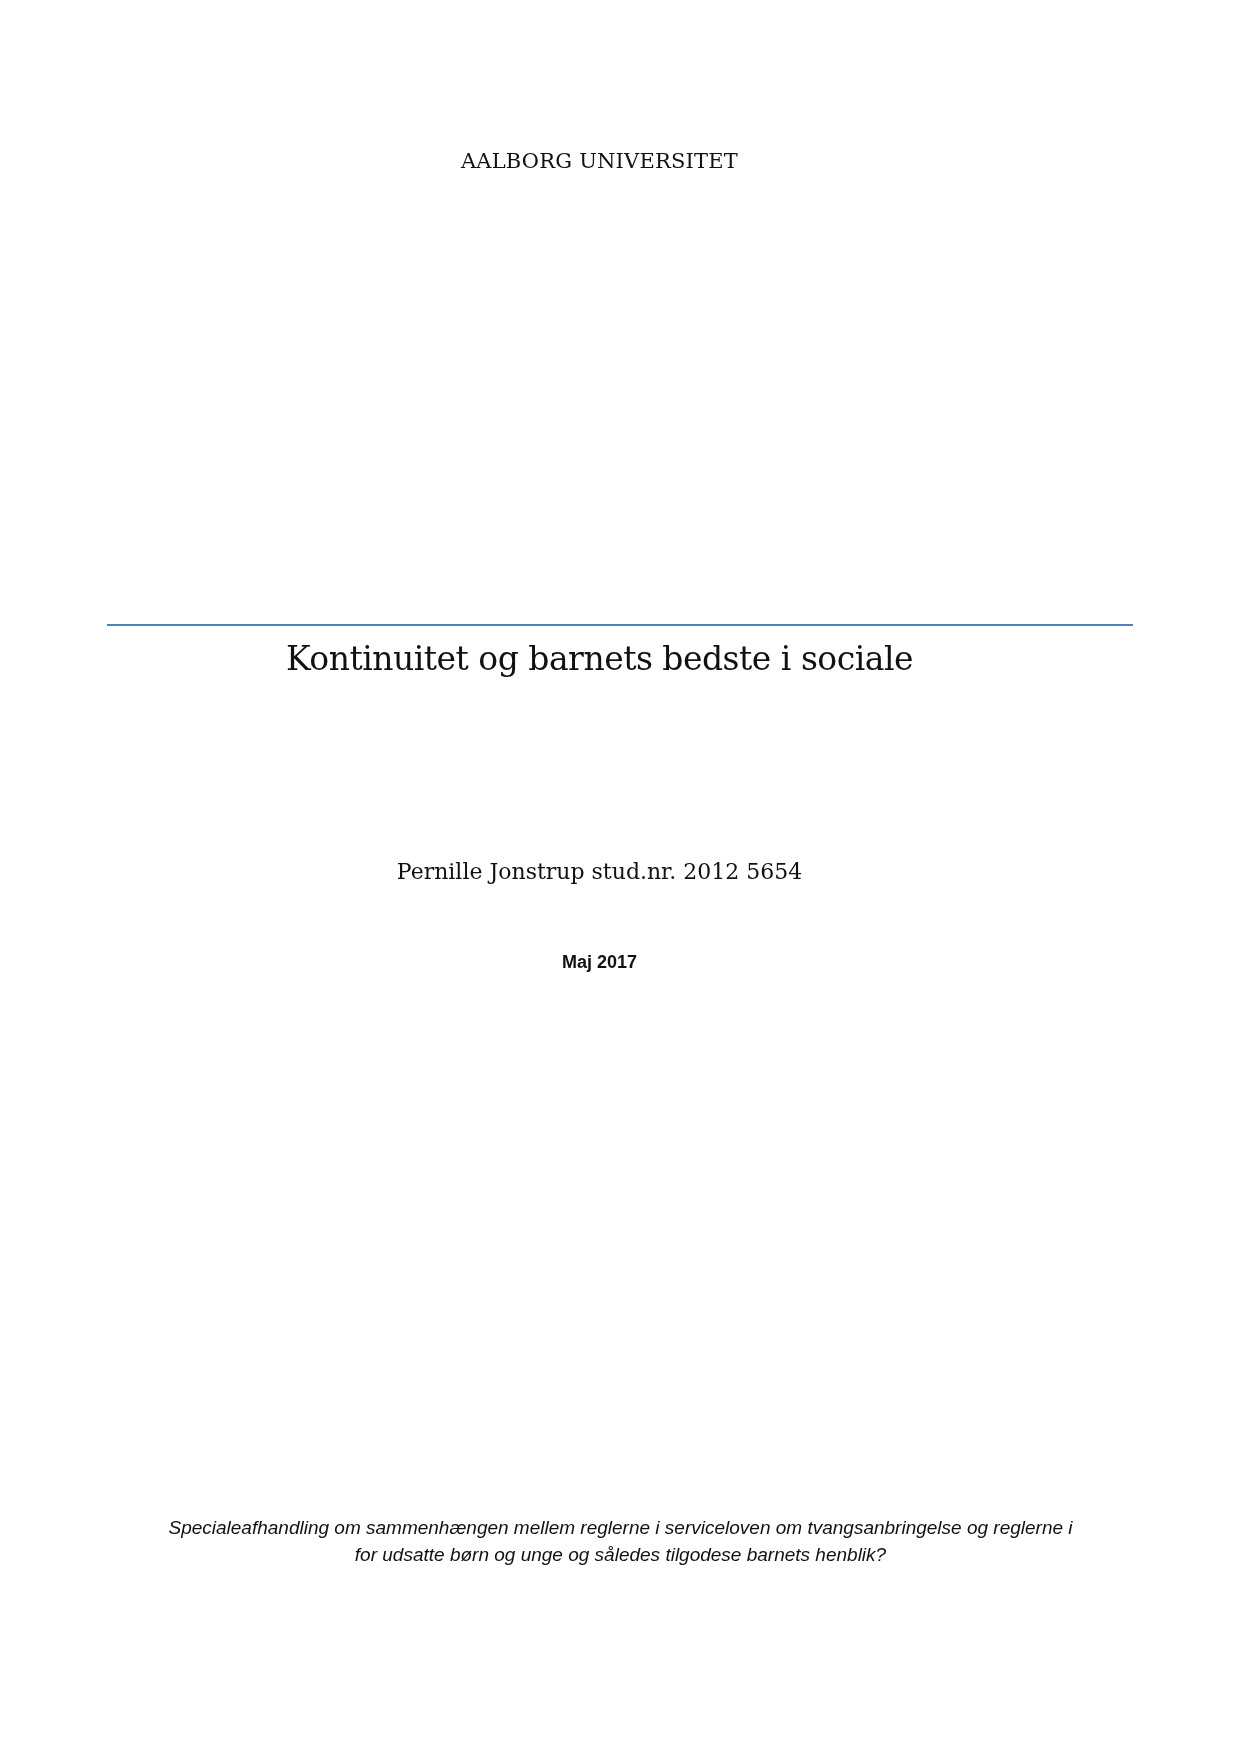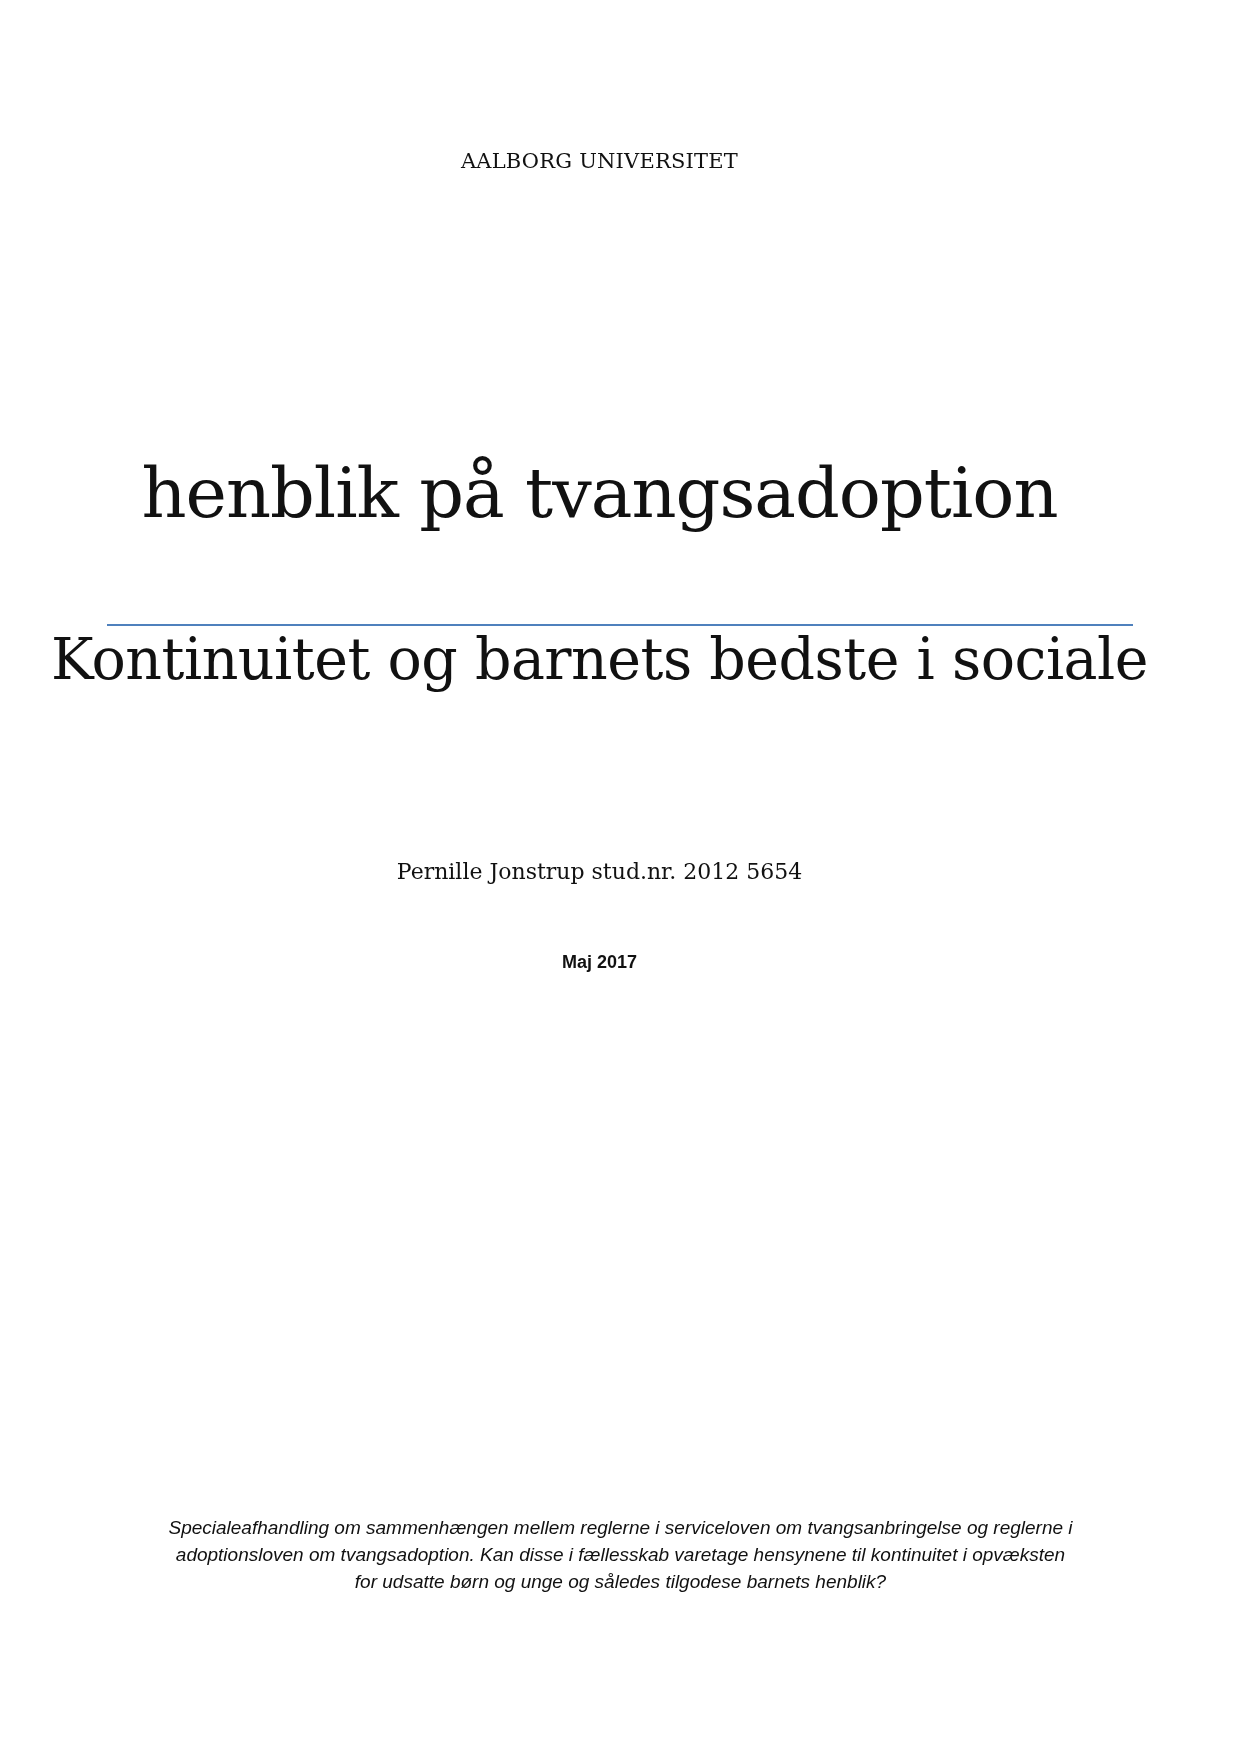--- a/index.html
+++ b/index.html
@@ -8,46 +8,44 @@
   .sans { font-family: Liberation Sans, sans-serif; }
   .center { position: absolute; left: 0; width: 1199px; text-align: center; }
 
   #university { top: 149px; font-size: 21px; letter-spacing: 0.2px; }
 
   #title { top: 452px; font-size: 70px; line-height: 82px; letter-spacing: -1px; }
   #title div { white-space: nowrap; }
 
   #rule { position: absolute; top: 624px; left: 107px; width: 1026px; height: 2px; }
 
-  #subtitle { top: 630px; font-size: 57px; line-height: 58px; letter-spacing: -0.5px; }
+  #subtitle { top: 630px; font-size: 33px; line-height: 58px; letter-spacing: -0.5px; }
 
   #authors { top: 857px; font-size: 22px; line-height: 30px; }
 
   #date { top: 952px; font-size: 18px; font-weight: bold; }
 
   #abstract { top: 1514px; left: 110px; width: 1021px; font-size: 19px; line-height: 27px; font-style: italic; }
 </style>
 </head>
 <body style="color: rgb(17, 17, 17); background: rgb(255, 255, 255);">
 
 <div id="university" class="center serif">AALBORG UNIVERSITET</div>
 
 <div id="title" class="center serif">
-  <div>henblik på tvangsadoption</div>
 </div>
 
 <div id="rule" style="background: rgb(79, 129, 189);"></div>
 
 <div id="subtitle" class="center serif">
   <div>Kontinuitet og barnets bedste i sociale</div>
 </div>
 
 <div id="authors" class="center serif">
   <div>Pernille Jonstrup stud.nr. 2012 5654</div>
 </div>
 
 <div id="date" class="center sans">Maj 2017</div>
 
 <div id="abstract" class="sans" style="position:absolute; text-align:center;">
   <div>Specialeafhandling om sammenhængen mellem reglerne i serviceloven om tvangsanbringelse og reglerne i</div>
-  <div>adoptionsloven om tvangsadoption. Kan disse i fællesskab varetage hensynene til kontinuitet i opvæksten</div>
   <div>for udsatte børn og unge og således tilgodese barnets henblik?</div>
 </div>
 
 </body></html>

